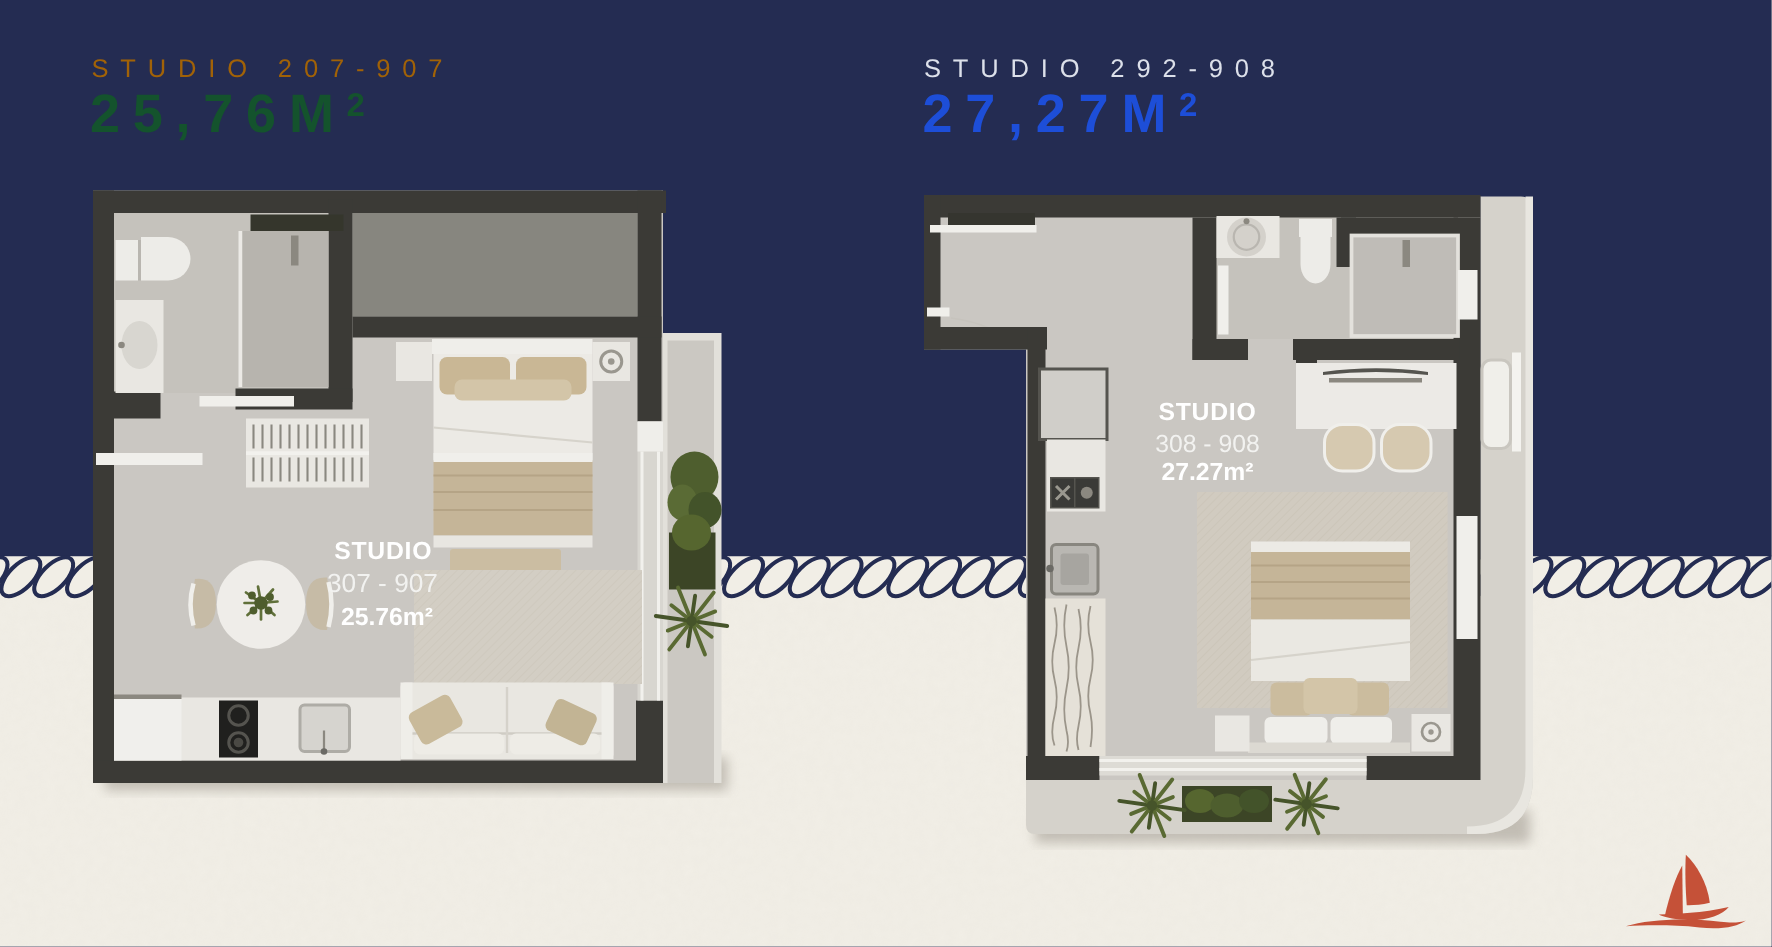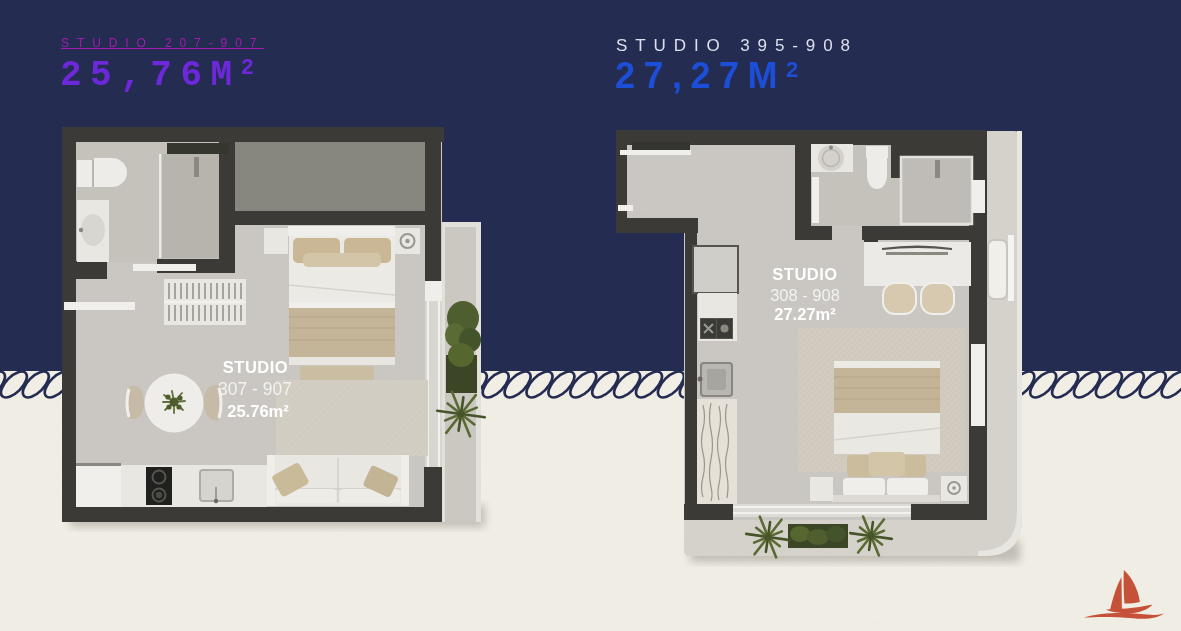--- a/index.html
+++ b/index.html
@@ -80,25 +80,25 @@
   <ellipse cx="1108.9" cy="384.5" rx="16.5" ry="8" fill="#f1eee6" stroke="#242c52" stroke-width="2.7" transform="rotate(-45 1108.9 384.5)"></ellipse>
   <ellipse cx="1130.8" cy="384.5" rx="16.5" ry="8" fill="#f1eee6" stroke="#242c52" stroke-width="2.7" transform="rotate(-45 1130.8 384.5)"></ellipse>
   <ellipse cx="1152.7" cy="384.5" rx="16.5" ry="8" fill="#f1eee6" stroke="#242c52" stroke-width="2.7" transform="rotate(-45 1152.7 384.5)"></ellipse>
   <ellipse cx="1174.6" cy="384.5" rx="16.5" ry="8" fill="#f1eee6" stroke="#242c52" stroke-width="2.7" transform="rotate(-45 1174.6 384.5)"></ellipse>
   <ellipse cx="1196.5" cy="384.5" rx="16.5" ry="8" fill="#f1eee6" stroke="#242c52" stroke-width="2.7" transform="rotate(-45 1196.5 384.5)"></ellipse>
   <ellipse cx="1218.4" cy="384.5" rx="16.5" ry="8" fill="#f1eee6" stroke="#242c52" stroke-width="2.7" transform="rotate(-45 1218.4 384.5)"></ellipse>
   <ellipse cx="1240.3" cy="384.5" rx="16.5" ry="8" fill="#f1eee6" stroke="#242c52" stroke-width="2.7" transform="rotate(-45 1240.3 384.5)"></ellipse>
   </g>
 </svg>
 
-<div class="abs" style="left:61px;top:36px;color:#a21caf;font-size:12px;letter-spacing:7.9px;text-decoration:underline;">STUDIO 207-907</div>
-
-<div class="abs" style="left:60px;top:55px;color:#6d28d9;font-size:36px;font-weight:bold;letter-spacing:8.5px;font-family:Liberation Mono, monospace;">25,76M<span style="font-size:22px;vertical-align:11px;letter-spacing:0;">2</span></div>
-
-<div class="abs" style="left:616px;top:36px;color:#dce0ea;font-size:17px;letter-spacing:7.9px;">STUDIO 395-908</div>
+<div class="abs" style="left:61px;top:36px;color:#a16207;font-size:17px;letter-spacing:7.9px;">STUDIO 207-907</div>
+
+<div class="abs" style="left:60px;top:55px;color:#14532d;font-size:36px;font-weight:bold;letter-spacing:8.5px;">25,76M<span style="font-size:22px;vertical-align:11px;letter-spacing:0;">2</span></div>
+
+<div class="abs" style="left:616px;top:36px;color:#dce0ea;font-size:17px;letter-spacing:7.9px;">STUDIO 292-908</div>
 
 <div class="abs" style="left:615px;top:55px;color:#1d4ed8;font-size:36px;font-weight:bold;letter-spacing:8.5px;">27,27M<span style="font-size:22px;vertical-align:11px;letter-spacing:0;">2</span></div>
 
 <svg class="abs" style="left:40px;top:110px;" width="470" height="440" viewBox="40 110 470 440">
 <defs>
   <filter id="blur1" x="-20%" y="-20%" width="140%" height="140%">
         <feGaussianBlur stdDeviation="4"></feGaussianBlur>
       </filter>
   <pattern id="weave1" width="4" height="4" patternUnits="userSpaceOnUse" patternTransform="rotate(45)">
     <line x1="0" y1="0" x2="0" y2="4" stroke="#c3bcae" stroke-width="1"></line>

